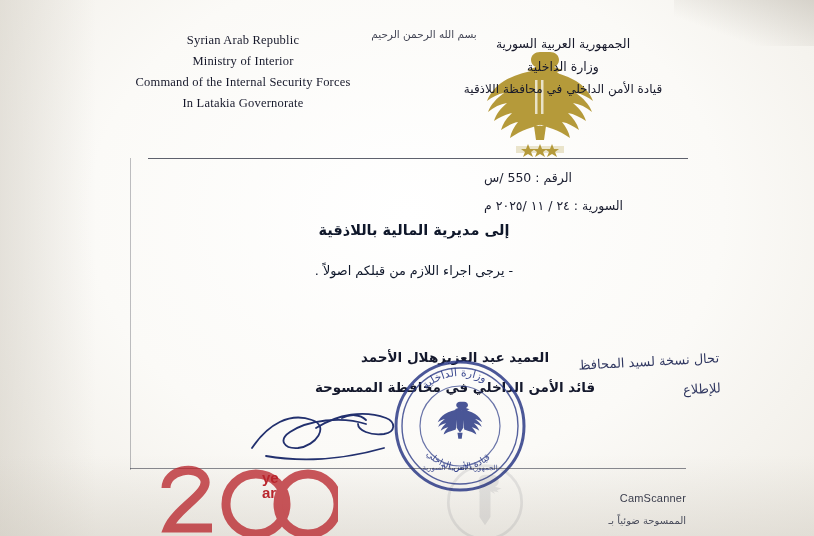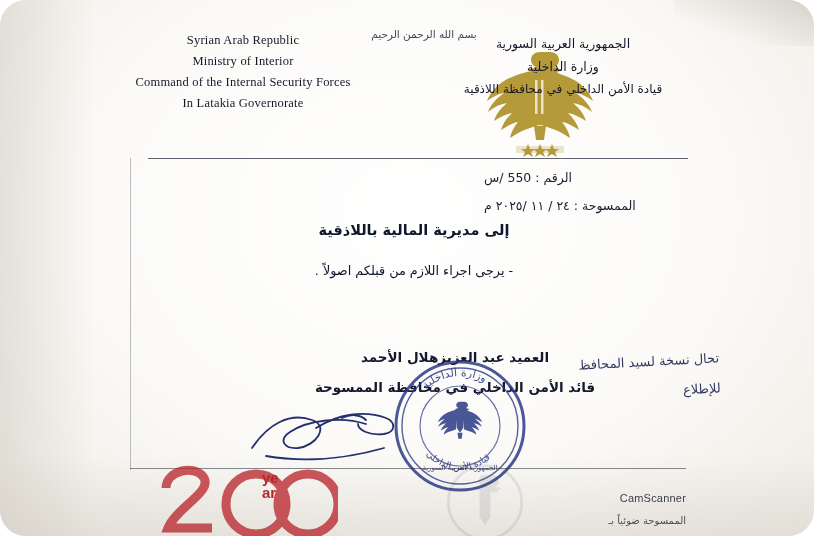--- a/index.html
+++ b/index.html
@@ -13,21 +13,20 @@
     overflow: hidden;
     font-family: "Liberation Serif", serif;
   }
 
   #page {
     position: relative;
     width: 814px;
     height: 536px;
     background: #f2efe9;
     overflow: hidden;
-    border-radius: 26px;
   }
 
   
   #paper {
     position: absolute;
     left: 0; top: 0;
     width: 814px; height: 536px;
     background:
       radial-gradient(ellipse at 50% 40%, #ffffff 0%, #fbfaf7 55%, #efece5 100%);
   }
@@ -308,21 +307,21 @@
 
   <div class="rule"></div>
   <div class="vline-left"></div>
 
   <div class="meta">
     <div class="row">
       <span>الرقم :</span>
       <span>550 /س</span>
     </div>
     <div class="row">
-      <span>الممسوحة :</span>
+      <span>السورية :</span>
       <span>٢٤ / ١١ /٢٠٢٥ م</span>
     </div>
   </div>
 
   <div class="body-block">
     <div class="addressee">إلى مديرية المالية باللاذقية</div>
     <div class="para">- يرجى اجراء اللازم من قبلكم اصولاً .</div>
   </div>
 
   <div class="sign-block">

